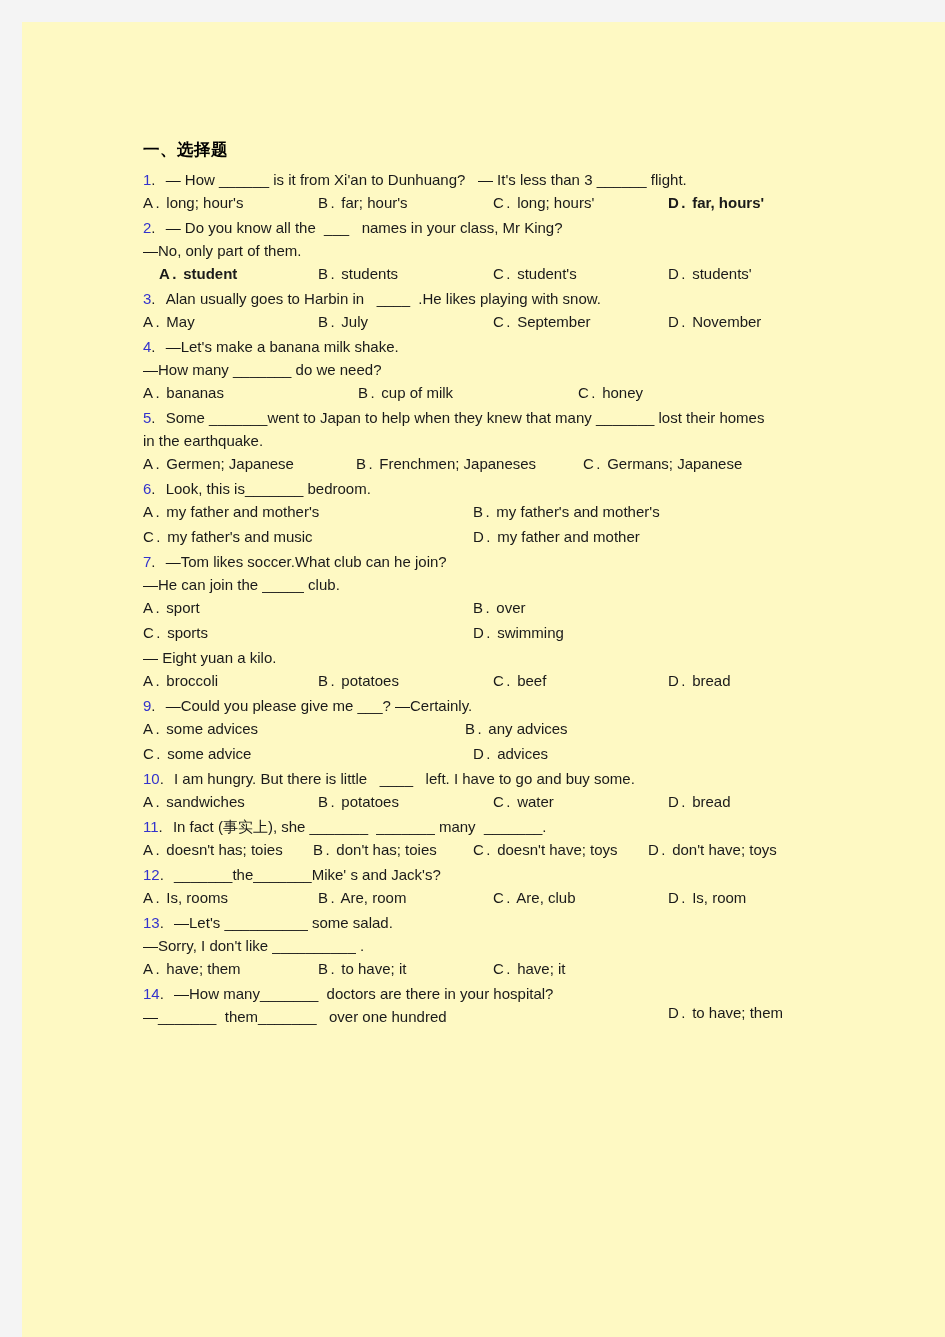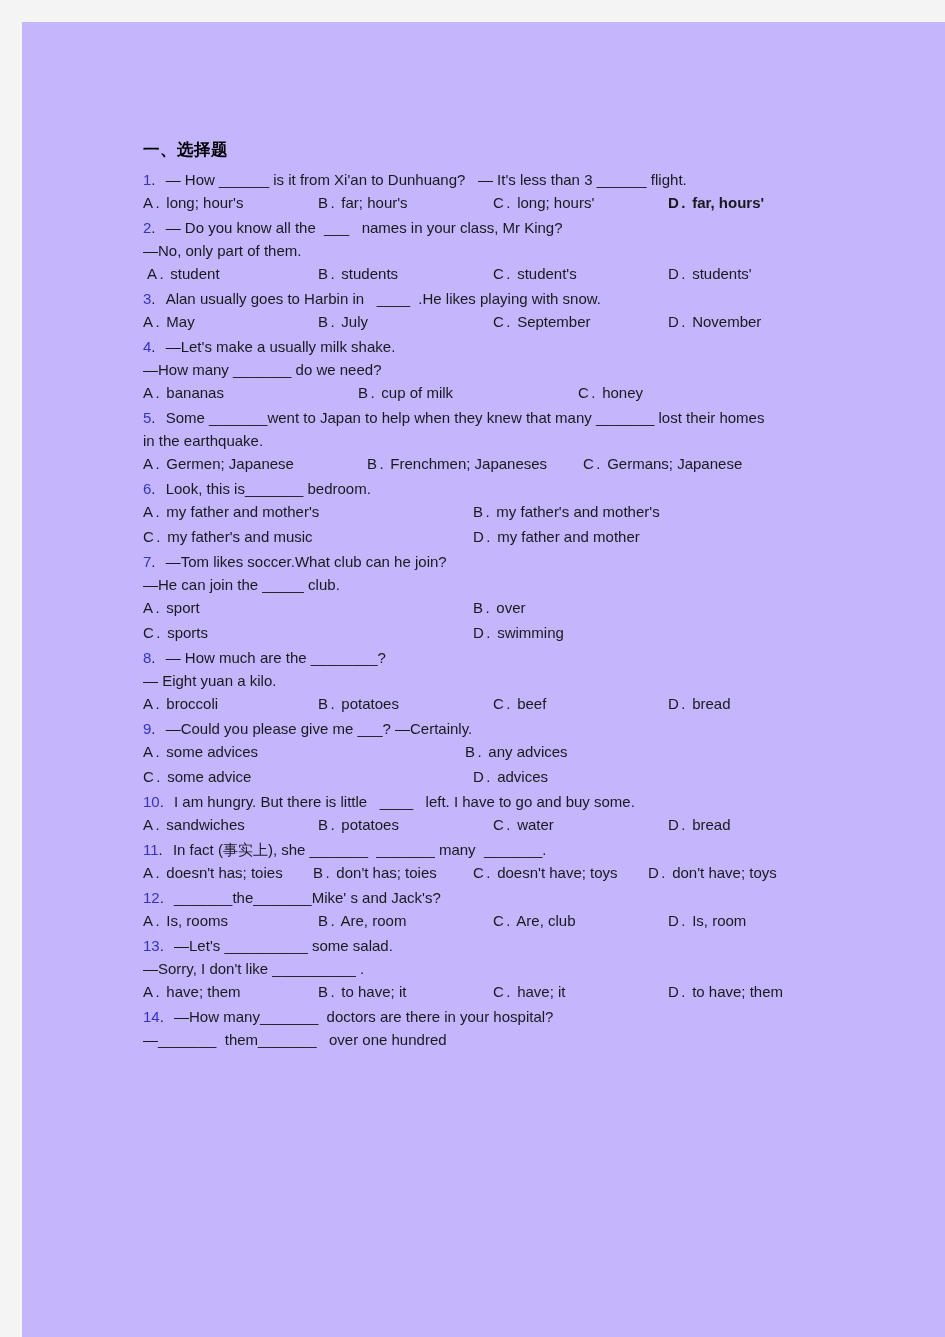--- a/index.html
+++ b/index.html
@@ -12,21 +12,21 @@
     background: #f4f4f4;
     font-family: "Liberation Sans", sans-serif;
     overflow: hidden;
   }
   #page {
     position: absolute;
     left: 22px;
     top: 22px;
     width: 923px;
     height: 1315px;
-    background: #c4b5fd;
+    background: #fef9c3;
   }
   #content {
     position: absolute;
     left: 121px;
     top: 118px;
     width: 700px;
   }
   .section-title {
     font-family: "DejaVu Sans", sans-serif;
     font-weight: bold;
@@ -83,44 +83,44 @@
         <p class="line"><span class="qnum">1<span class="dot">. </span></span><span>— How ______ is it from Xi'an to Dunhuang?   — It's less than 3 ______ flight.</span></p>
         <div class="opts">
           <span class="opt" style="left: 0px;"><span class="ltr">A.</span><span> long; hour's</span></span>
           <span class="opt" style="left: 175px;"><span class="ltr">B.</span><span> far; hour's</span></span>
           <span class="opt" style="left: 350px;"><span class="ltr">C.</span><span> long; hours'</span></span>
           <span class="opt" style="left: 525px; font-weight: bold;"><span class="ltr">D.</span><span> far, hours'</span></span>
         </div>
         <p class="line"><span class="qnum">2<span class="dot">. </span></span><span>— Do you know all the  ___   names in your class, Mr King?</span></p>
         <p class="line"><span>—No, only part of them.</span></p>
         <div class="opts">
-          <span class="opt" style="left: 4px;"><span class="ltr">A.</span><span> student</span></span>
+          <span class="opt" style="left: 16px; font-weight: bold;"><span class="ltr">A.</span><span> student</span></span>
           <span class="opt" style="left: 175px;"><span class="ltr">B.</span><span> students</span></span>
           <span class="opt" style="left: 350px;"><span class="ltr">C.</span><span> student's</span></span>
           <span class="opt" style="left: 525px;"><span class="ltr">D.</span><span> students'</span></span>
         </div>
         <p class="line"><span class="qnum">3<span class="dot">. </span></span><span>Alan usually goes to Harbin in   ____  .He likes playing with snow.</span></p>
         <div class="opts">
           <span class="opt" style="left: 0px;"><span class="ltr">A.</span><span> May</span></span>
           <span class="opt" style="left: 175px;"><span class="ltr">B.</span><span> July</span></span>
           <span class="opt" style="left: 350px;"><span class="ltr">C.</span><span> September</span></span>
           <span class="opt" style="left: 525px;"><span class="ltr">D.</span><span> November</span></span>
         </div>
-        <p class="line"><span class="qnum">4<span class="dot">. </span></span><span>—Let's make a usually milk shake.</span></p>
+        <p class="line"><span class="qnum">4<span class="dot">. </span></span><span>—Let's make a banana milk shake.</span></p>
         <p class="line"><span>—How many _______ do we need?</span></p>
         <div class="opts">
           <span class="opt" style="left: 0px;"><span class="ltr">A.</span><span> bananas</span></span>
           <span class="opt" style="left: 215px;"><span class="ltr">B.</span><span> cup of milk</span></span>
           <span class="opt" style="left: 435px;"><span class="ltr">C.</span><span> honey</span></span>
         </div>
         <p class="line"><span class="qnum">5<span class="dot">. </span></span><span>Some _______went to Japan to help when they knew that many _______ lost their homes</span></p>
         <p class="line"><span>in the earthquake.</span></p>
         <div class="opts">
           <span class="opt" style="left: 0px;"><span class="ltr">A.</span><span> Germen; Japanese</span></span>
-          <span class="opt" style="left: 224px;"><span class="ltr">B.</span><span> Frenchmen; Japaneses</span></span>
+          <span class="opt" style="left: 213px;"><span class="ltr">B.</span><span> Frenchmen; Japaneses</span></span>
           <span class="opt" style="left: 440px;"><span class="ltr">C.</span><span> Germans; Japanese</span></span>
         </div>
         <p class="line"><span class="qnum">6<span class="dot">. </span></span><span>Look, this is_______ bedroom.</span></p>
         <div class="opts">
           <span class="opt" style="left: 0px;"><span class="ltr">A.</span><span> my father and mother's</span></span>
           <span class="opt" style="left: 330px;"><span class="ltr">B.</span><span> my father's and mother's</span></span>
         </div>
         <div class="opts">
           <span class="opt" style="left: 0px;"><span class="ltr">C.</span><span> my father's and music</span></span>
           <span class="opt" style="left: 330px;"><span class="ltr">D.</span><span> my father and mother</span></span>
@@ -128,21 +128,20 @@
         <p class="line"><span class="qnum">7<span class="dot">. </span></span><span>—Tom likes soccer.What club can he join?</span></p>
         <p class="line"><span>—He can join the _____ club.</span></p>
         <div class="opts">
           <span class="opt" style="left: 0px;"><span class="ltr">A.</span><span> sport</span></span>
           <span class="opt" style="left: 330px;"><span class="ltr">B.</span><span> over</span></span>
         </div>
         <div class="opts">
           <span class="opt" style="left: 0px;"><span class="ltr">C.</span><span> sports</span></span>
           <span class="opt" style="left: 330px;"><span class="ltr">D.</span><span> swimming</span></span>
         </div>
-        <p class="line"><span class="qnum">8<span class="dot">. </span></span><span>— How much are the ________?</span></p>
         <p class="line"><span>— Eight yuan a kilo.</span></p>
         <div class="opts">
           <span class="opt" style="left: 0px;"><span class="ltr">A.</span><span> broccoli</span></span>
           <span class="opt" style="left: 175px;"><span class="ltr">B.</span><span> potatoes</span></span>
           <span class="opt" style="left: 350px;"><span class="ltr">C.</span><span> beef</span></span>
           <span class="opt" style="left: 525px;"><span class="ltr">D.</span><span> bread</span></span>
         </div>
         <p class="line"><span class="qnum">9<span class="dot">. </span></span><span>—Could you please give me ___? —Certainly.</span></p>
         <div class="opts">
           <span class="opt" style="left: 0px;"><span class="ltr">A.</span><span> some advices</span></span>
@@ -172,19 +171,19 @@
           <span class="opt" style="left: 175px;"><span class="ltr">B.</span><span> Are, room</span></span>
           <span class="opt" style="left: 350px;"><span class="ltr">C.</span><span> Are, club</span></span>
           <span class="opt" style="left: 525px;"><span class="ltr">D.</span><span> Is, room</span></span>
         </div>
         <p class="line"><span class="qnum">13<span class="dot">. </span></span><span>—Let's __________ some salad.</span></p>
         <p class="line"><span>—Sorry, I don't like __________ .</span></p>
         <div class="opts">
           <span class="opt" style="left: 0px;"><span class="ltr">A.</span><span> have; them</span></span>
           <span class="opt" style="left: 175px;"><span class="ltr">B.</span><span> to have; it</span></span>
           <span class="opt" style="left: 350px;"><span class="ltr">C.</span><span> have; it</span></span>
-          <span class="opt" style="left: 525px;"><span class="ltr">D.</span><span> to have; them</span></span>
+          <span class="opt" style="left: 525px; margin-top: 44px;"><span class="ltr">D.</span><span> to have; them</span></span>
         </div>
         <p class="line"><span class="qnum">14<span class="dot">. </span></span><span>—How many_______  doctors are there in your hospital?</span></p>
         <p class="line"><span>—_______  them_______   over one hundred</span></p>
       </div>
   </div>
 </div>
 
 </body></html>

